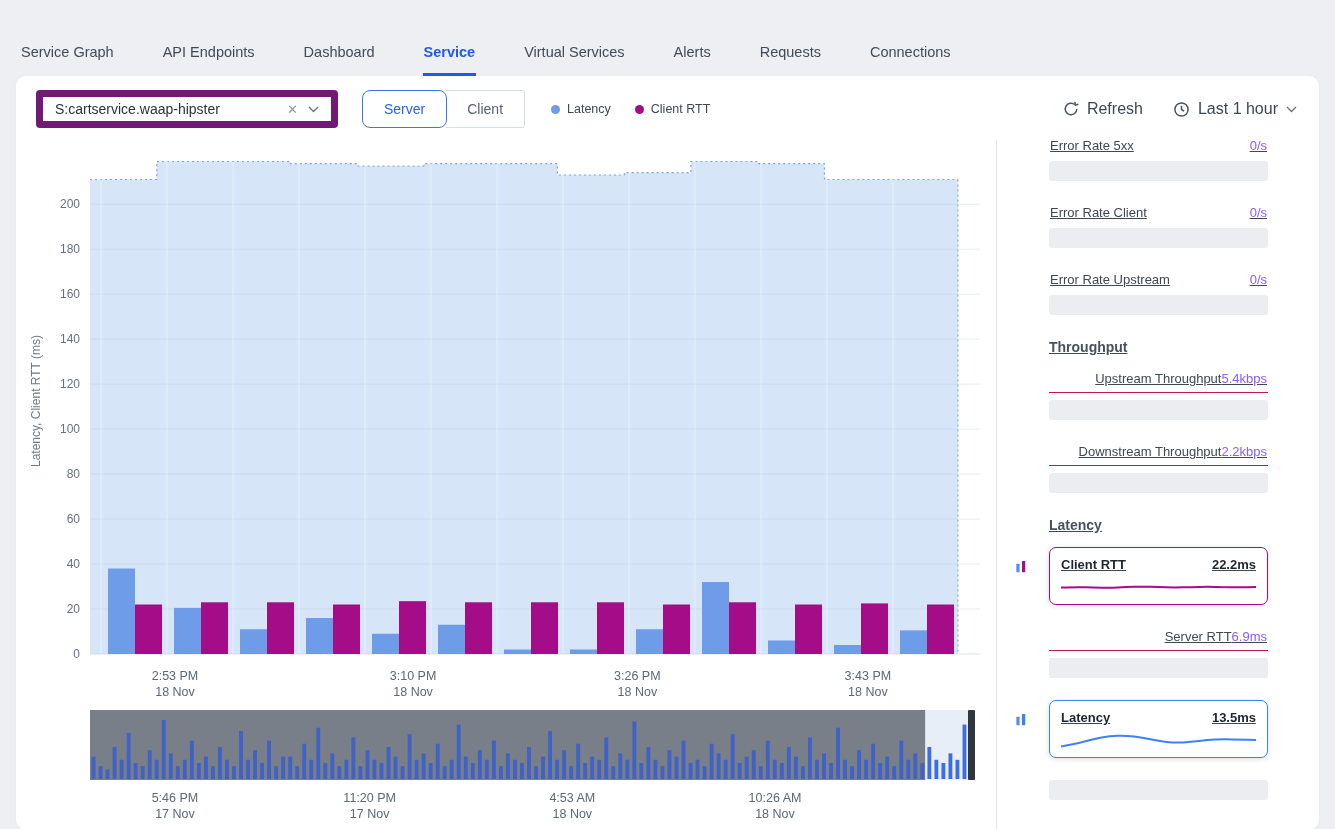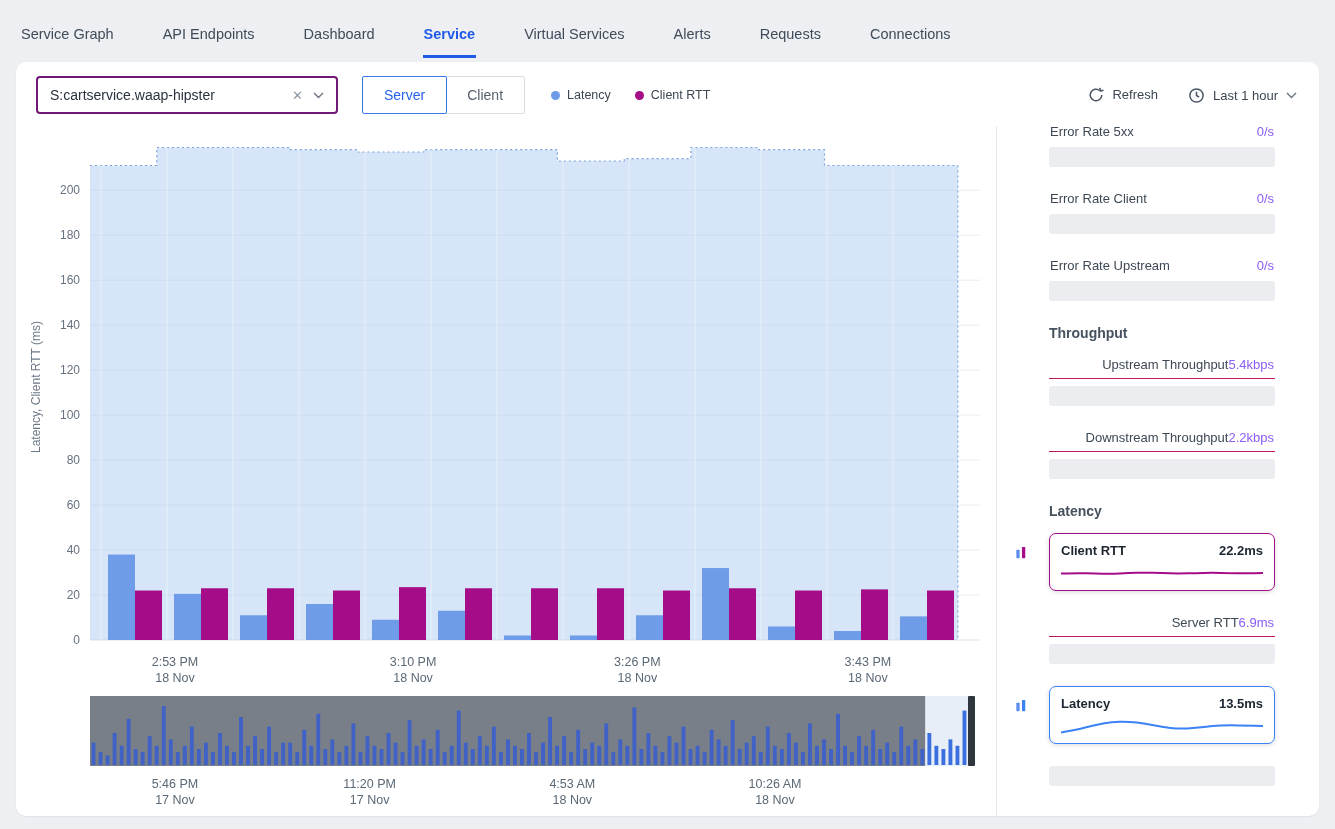--- a/index.html
+++ b/index.html
@@ -4,52 +4,52 @@
 <style>
   * { box-sizing: border-box; }
   html,body { margin:0; padding:0; }
   body {
     width:1335px; height:829px; overflow:hidden;
     background:#edeff3;
     font-family:"Liberation Sans", sans-serif;
     color:#3d4855;
   }
   
-  .topnav { display:flex; align-items:center; gap:47px; height:62px; padding:0 20px; }
+  .topnav { display:flex; align-items:flex-end; gap:47px; height:76px; padding:0 20px; }
   .topnav .item { font-size:14.5px; color:#3f4b59; cursor:pointer; padding:21px 1px 16px; }
   .topnav .item.active { color:#1f5ae8; font-weight:700; border-bottom:3px solid #1f5ae8; padding-bottom:13px; }
 
   
   .card { margin:0 16px; height:754px; background:#fff; border-radius:10px;
           box-shadow:0 1px 2px rgba(16,24,40,.06); display:flex; flex-direction:column; }
 
   
   .toolbar { display:flex; align-items:center; gap:24px; padding:14px 22px 12px 20px; height:64px; flex:0 0 auto;}
-  .select { width:302px; height:38px; border:2px solid #701a75; border-radius:4px;
+  .select { width:302px; height:38px; border:7px solid #701a75; border-radius:4px;
             display:flex; align-items:center; gap:10px; padding:0 12px; font-size:14px; color:#29323e;
             background:#fff; cursor:pointer;}
   .select .sel-val { flex:1; white-space:nowrap; overflow:hidden; }
   .close-x { color:#8d97a2; font-size:13px; line-height:1; cursor:pointer;}
   .segmented { display:flex; }
   .seg-btn { height:38px; padding:0 21px; display:flex; align-items:center; font-size:14px;
              background:#fff; cursor:pointer; }
-  .seg-btn.active { border:1px solid #3a77e8; color:#2563eb; border-radius:2px; position:relative; z-index:2;}
+  .seg-btn.active { border:1px solid #3a77e8; color:#2563eb; border-radius:8px; position:relative; z-index:2;}
   .seg-btn.inactive { border:1px solid #d8dde3; border-left:none; color:#57626e; border-radius:0 3px 3px 0; margin-left:-1px;}
   .legend { display:flex; align-items:center; gap:24px; margin-left:2px;}
   .legend .li { display:flex; align-items:center; gap:7px; font-size:12.5px; color:#3d4855; cursor:pointer;}
   .legend .dot { width:9px; height:9px; border-radius:50%; }
-  .toolbar-right { margin-left:auto; display:flex; align-items:flex-start; gap:30px; font-size:13px; color:#3b4652;}
+  .toolbar-right { margin-left:auto; display:flex; align-items:flex-start; gap:30px; font-size:16px; color:#3b4652;}
   .tr-item { display:flex; align-items:center; gap:8px; cursor:pointer;}
 
   
   .body { display:flex; flex:1; min-height:0; }
   .chart-area { width:980px; padding-left:8px; flex:0 0 auto; }
   .chart-area svg { display:block; }
   .sidebar { flex:1; border-left:1px solid #e4e8ed; overflow:hidden; position:relative; }
-  .sidebar-inner { position:absolute; top:-4px; left:0; right:5px; padding:0 39px 0 14px; }
+  .sidebar-inner { position:absolute; top:-4px; left:0; right:12px; padding:0 39px 0 14px;text-decoration:underline; }
 
   
   .m-grid { display:grid; grid-template-columns:38px 1fr; }
   .m-row { margin-bottom:22px; }
   .m-gutter { padding-top:12px; padding-left:3px; }
   .m-head { display:flex; justify-content:space-between; align-items:baseline;
             font-size:13px; color:#3d4855; padding:2px 1px 8px; }
   .m-head .m-val { color:#8b5cf6; }
   .m-head.lined { border-bottom:1px solid #be185d; padding-bottom:6px; margin-bottom:7px;justify-content:flex-end; }
   .m-bar { height:20px; background:#ebedf0; border-radius:3px; }

